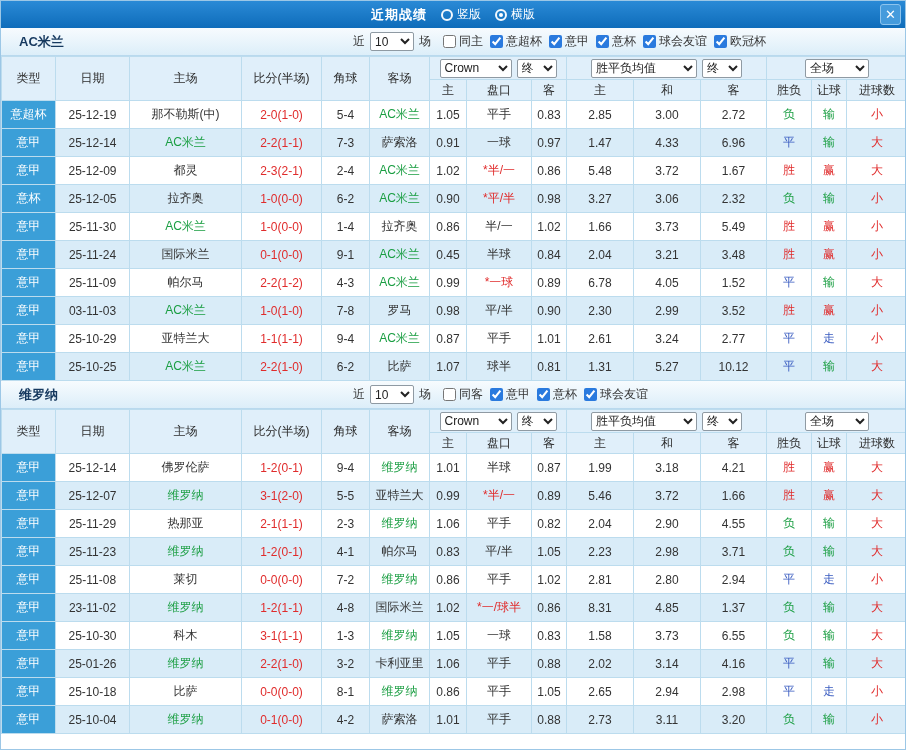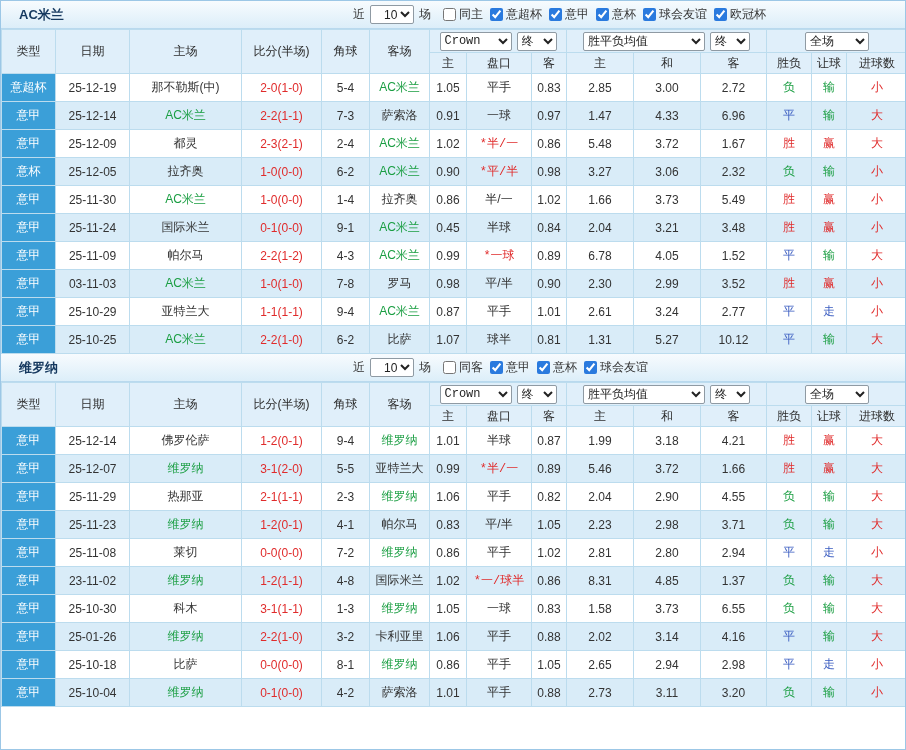--- a/index.html
+++ b/index.html
@@ -25,52 +25,66 @@
   .section-bar { height:28px; background:linear-gradient(#f7fbfe,#dceef9); border-bottom:1px solid #b9d9ee;
                  display:flex; align-items:center; font-size:12px; color:#333; position:relative; }
   .team-name { font-weight:bold; color:#16395f; margin-left:18px; font-size:13px; }
   .filter-group { position:absolute; left:352px; display:flex; align-items:center; gap:5px; white-space:nowrap; }
   .filter-group .txt { color:#333; }
   .cb { display:inline-flex; align-items:center; gap:3px; margin-left:7px; cursor:pointer; }
   input[type=checkbox] { width:13px; height:13px; accent-color:#2a7ade; }
 
   select { font-size:12px; height:19px; border:1px solid #8f9aa3; background:#fff; color:#222;
            border-radius:2px; }
-  .sel-count { width:44px;padding-left:9px; }
-  .sel-book { width:72px;font-family:Liberation Mono, monospace; }
+  .sel-count { width:44px; }
+  .sel-book { width:72px; }
   .sel-final { width:40px; }
-  .sel-avg  { width:122px; }
+  .sel-avg  { width:106px; }
   .sel-scope{ width:64px; }
 
   
   table.grid { border-collapse:collapse; width:906px; table-layout:fixed; }
   .grid th, .grid td { border:1px solid #bcdcee; text-align:center; font-size:12px;
                        overflow:hidden; white-space:nowrap; padding:0; }
   .grid thead th { background:#e0effa; color:#2c2c2c; font-weight:normal; height:22px; }
   .grid thead tr.h1 th { height:23px; }
   .grid thead tr.h2 th { height:21px; }
   .grid tbody td { height:28px; background:#fff; color:#333; }
   .grid tr.alt td { background:#d9ecf8; }
   .grid td.type-cell { background:#3b9fd8; color:#fff; }
   .grid tr.alt td.type-cell { background:#3b9fd8; }
   .grid td.score { color:#e02b2b; }
   .grid td.team.hl { color:#1a9e42; }
-  .grid td.hcp.star { color:#e02b2b;font-family:Liberation Mono, monospace; }
+  .grid td.hcp.star { color:#e02b2b; }
   .th-selects { }
   .th-selects .wrap { display:flex; align-items:center; justify-content:center; gap:5px; }
 
   
   .summary { height:26px; display:flex; align-items:center; justify-content:center;
              font-size:12px; color:#1f36b0; background:#fff; border-bottom:1px solid #cfe4f2; }
 </style>
 </head>
 <body>
 
 <div class="popup">
 
+  <div class="titlebar">
+    <div class="title-group">
+      <span class="title">近期战绩</span>
+      <label class="radio-opt">
+        <span class="radio-circle"></span>
+        <span>竖版</span>
+      </label>
+      <label class="radio-opt">
+        <span class="radio-circle selected"></span>
+        <span>横版</span>
+      </label>
+    </div>
+    <div class="close-btn">✕</div>
+  </div>
 
   <div class="section-bar">
     <span class="team-name">AC米兰</span>
     <div class="filter-group">
       <span class="txt">近</span>
       <select class="sel-count">
         <option>10</option>
       </select>
       <span class="txt">场</span>
       <span><label class="cb">

